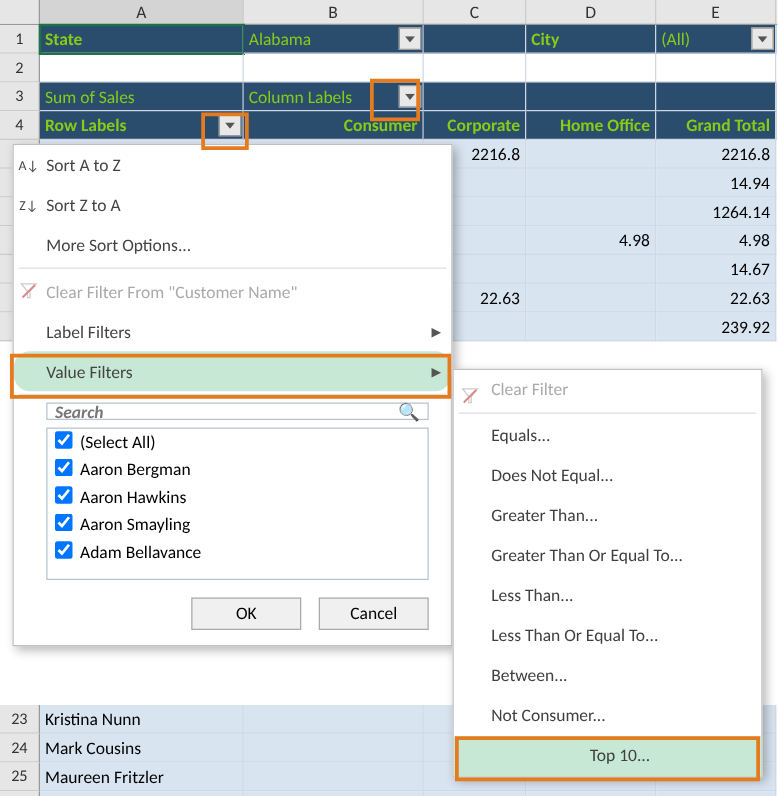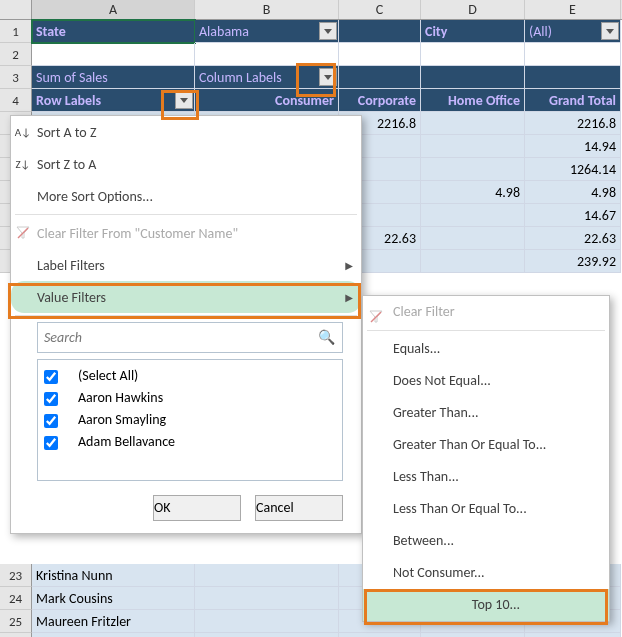--- a/index.html
+++ b/index.html
@@ -13,47 +13,47 @@
   .col-B { width: 144px; }
   .col-C { width: 82px; }
   .col-D { width: 104px; }
   .col-E { width: 96px; }
   .sel-col { background: #d4d4d4; }
 
   .grid-row { display: flex; height: 23px; }
   .row-num { width: 32px; background: #e6e6e6; border-right: 1px solid #999; border-bottom: 1px solid #ccc; text-align: center; line-height: 23px; font-size: 13px; color: #333; }
   .cell { border-right: 1px solid #d0d7e5; border-bottom: 1px solid #d0d7e5; line-height: 23px; padding: 0 4px; font-size: 14px; overflow: hidden; white-space: nowrap; position: relative; }
   
-  .dark-header { background: #2a4d6e; color: #c4b5fd; }
+  .dark-header { background: #2a4d6e; color: #84cc16; }
   .dark-header.bold { font-weight: bold; }
   .sel-cell { outline: 2px solid #1f7246; outline-offset: -1px; }
   .light-blue { background: #d8e4f0; }
   .right { text-align: right; }
   
   .drop-btn { position: absolute; right: 1px; top: 2px; width: 18px; height: 18px; background: #e8e8e8; border: 1px solid #9a9a9a; display: flex; align-items: center; justify-content: center; cursor: pointer; }
   .drop-btn svg { width: 8px; height: 5px; }
 
   .orange-box { position: absolute; border: 3px solid #e57b1f; pointer-events: none; z-index: 100; }
 
   
   .filter-menu { position: absolute; left: 10px; top: 115px; width: 352px; background: #fff; border: 1px solid #c0c0c0; box-shadow: 3px 3px 8px rgba(0,0,0,0.3); z-index: 50; font-size: 14px; }
   .menu-item { display: flex; align-items: center; height: 32px; padding: 0 6px 0 26px; position: relative; cursor: pointer; color: #444; }
   .menu-item.highlight { background: #c7e8d4; border-radius: 13px; }
   .menu-item.disabled { color: #aaa; }
   .menu-item .micon { position: absolute; left: 4px; width: 16px; height: 16px; display:flex; align-items:center; justify-content:center; font-size:11px; }
   .menu-item .arrow { position: absolute; right: 8px; font-size: 10px; color: #555; }
   .menu-sep { height: 1px; background: #e0e0e0; margin: 2px 4px; }
-  .search-box { margin: 6px 18px 6px 26px; border: 1px solid #b5c3d0; height: 31px; display:flex; align-items:center; padding: 0 6px; justify-content: space-between; color:#777; font-style: italic; }
+  .search-box { margin: 6px 18px 6px 26px; border: 1px solid #b5c3d0; height: 14px; display:flex; align-items:center; padding: 0 6px; justify-content: space-between; color:#777; font-style: italic; font-weight: bold; }
   .search-box .sicon { color: #2a6fb5; font-style: normal; }
 
   .check-list { margin: 0 18px 6px 26px; border: 1px solid #b5c3d0; height: 122px; overflow-y: scroll; padding: 2px; }
-  .check-item { display: flex; align-items: flex-end; height: 22px; gap: 20px; padding-left: 4px; }
+  .check-item { display: flex; align-items: flex-start; height: 22px; gap: 6px; padding-left: 4px; }
   .check-item input { width:14px; height:14px; }
   .btn-row { display: flex; justify-content: flex-end; gap: 14px; padding: 8px 18px 12px 0; }
-  .btn { width: 88px; height: 26px; background: #f0f0f0; border: 1px solid #aaa; cursor: pointer; line-height:24px; }
+  .btn { width: 88px; height: 26px; background: #f0f0f0; border: 1px solid #aaa; cursor: pointer; text-align:center; line-height:24px; }
 
   
   .sub-menu { position: absolute; left: 362px; top: 295px; width: 248px; background: #fff; border: 1px solid #c0c0c0; box-shadow: 3px 3px 8px rgba(0,0,0,0.3); z-index: 55; font-size: 14px; }
   .sub-item { height: 32px; line-height: 32px; padding: 0 10px 0 30px; cursor: pointer; color: #404040; position:relative; }
   .sub-item.disabled { color: #aaa; }
   .sub-item.highlight { background: #c7e8d4; text-align: center; }
   .sub-item .sicon2 { position:absolute; left:6px; top:8px; width:16px; height:16px; color:#aaa; }
   .sub-sep { height: 1px; background: #e0e0e0; margin: 2px 4px; }
 
   ::-webkit-scrollbar { width: 17px; }
@@ -263,20 +263,24 @@
   </div>
   <div class="menu-sep"></div>
   <div class="search-box">
     <span>Search</span>
     <span class="sicon">🔍</span>
   </div>
   <div class="check-list">
       <div class="check-item">
         <input type="checkbox" checked="" style="">
         <span>(Select All)</span>
+      </div>
+      <div class="check-item">
+        <input type="checkbox" checked="" style="">
+        <span>Aaron Bergman</span>
       </div>
       <div class="check-item">
         <input type="checkbox" checked="" style="">
         <span>Aaron Hawkins</span>
       </div>
       <div class="check-item">
         <input type="checkbox" checked="" style="">
         <span>Aaron Smayling</span>
       </div>
       <div class="check-item">

